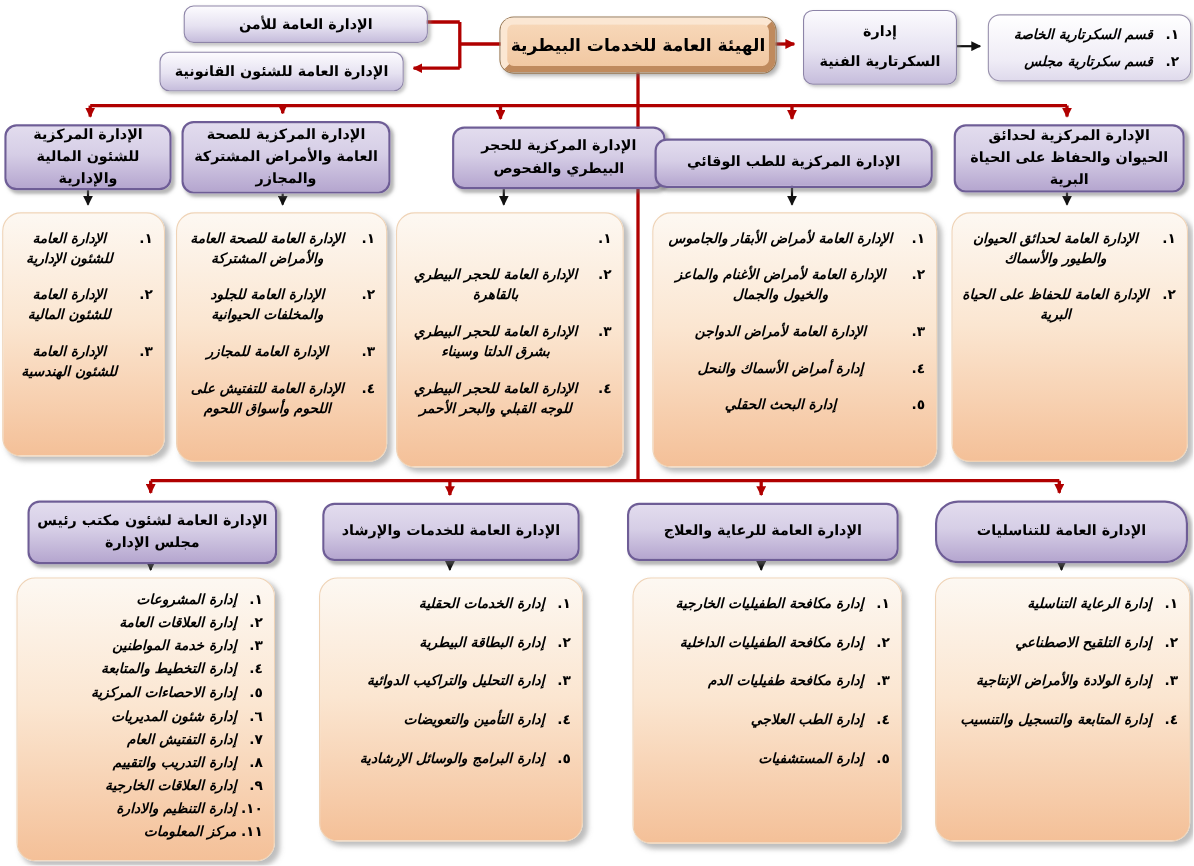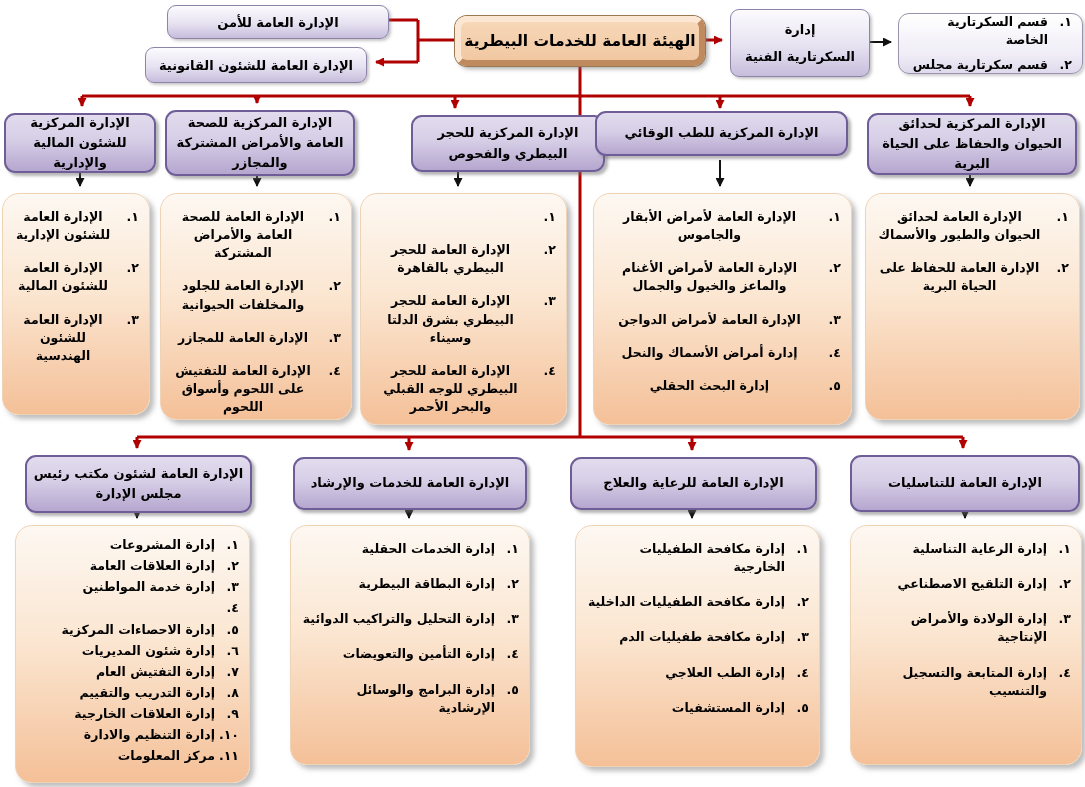--- a/index.html
+++ b/index.html
@@ -60,21 +60,21 @@
     padding:14px 10px 10px 8px;
     display:flex;flex-direction:column;
     text-align:right;
   }
   .gap15{gap:15px;}
   .gap17{gap:17px;}
   .gap2{gap:3px;padding-top:10px;}
 
   .li{display:flex;direction:rtl;align-items:flex-start;gap:4px;line-height:1.45;}
   .li .num{min-width:20px;text-align:right;white-space:nowrap;}
-  .li .txt{flex:1;text-align:center;}
+  .li .txt{flex:1;text-align:center;font-style:italic;}
   .align-right .li .txt{text-align:right;}
 </style>
 </head>
 <body>
 
 <div class="canvas">
 
   <svg class="connectors" width="1085" height="787" viewBox="0 0 1085 787" xmlns="http://www.w3.org/2000/svg">
     <defs>
       <marker id="arrR" markerWidth="9" markerHeight="9" refX="8" refY="4.5" orient="auto" markerUnits="userSpaceOnUse">
@@ -148,21 +148,21 @@
 
   <div class="box hdr" style="left:4px;top:113px;width:152px;height:60px;">
     <span>الإدارة المركزية للشئون المالية والإدارية</span>
   </div>
   <div class="box hdr" style="left:165px;top:110px;width:190px;height:66px;">
     <span>الإدارة المركزية للصحة العامة والأمراض المشتركة والمجازر</span>
   </div>
   <div class="box hdr" style="left:368px;top:115px;width:194px;height:57px;margin-left:43px;">
     <span>الإدارة المركزية للحجر البيطري والفحوص</span>
   </div>
-  <div class="box hdr" style="left:595px;top:111px;width:253px;height:45px;">
+  <div class="box hdr" style="left:595px;top:126px;width:253px;height:45px;">
     <span>الإدارة المركزية للطب الوقائي</span>
   </div>
   <div class="box hdr" style="left:867px;top:113px;width:210px;height:62px;">
     <span>الإدارة المركزية لحدائق الحيوان والحفاظ على الحياة البرية</span>
   </div>
 
   <div class="box plist gap15" style="left:2px;top:193px;width:148px;height:222px;">
       <div class="li">
         <span class="num">١.</span>
         <span class="txt">الإدارة العامة للشئون الإدارية</span>
@@ -246,39 +246,40 @@
 
   <div class="box hdr" style="left:25px;top:455px;width:227px;height:58px;">
     <span>الإدارة العامة لشئون مكتب رئيس مجلس الإدارة</span>
   </div>
   <div class="box hdr" style="left:293px;top:457px;width:234px;height:53px;">
     <span>الإدارة العامة للخدمات والإرشاد</span>
   </div>
   <div class="box hdr" style="left:570px;top:457px;width:247px;height:53px;">
     <span>الإدارة العامة للرعاية والعلاج</span>
   </div>
-  <div class="box hdr" style="left:850px;top:455px;width:230px;height:57px;">
+  <div class="box hdr" style="left:850px;top:455px;width:230px;height:57px;border-radius:21px;">
     <span>الإدارة العامة للتناسليات</span>
   </div>
 
   <div class="box plist gap2 align-right" style="left:15px;top:525px;width:235px;height:258px;">
       <div class="li">
         <span class="num">١.</span>
         <span class="txt">إدارة المشروعات</span>
       </div>
       <div class="li">
         <span class="num">٢.</span>
         <span class="txt">إدارة العلاقات العامة</span>
       </div>
       <div class="li">
         <span class="num">٣.</span>
         <span class="txt">إدارة خدمة المواطنين</span>
       </div>
       <div class="li">
         <span class="num">٤.</span>
+        <span class="txt">إدارة التخطيط والمتابعة</span>
       </div>
       <div class="li">
         <span class="num">٥.</span>
         <span class="txt">إدارة الاحصاءات المركزية</span>
       </div>
       <div class="li">
         <span class="num">٦.</span>
         <span class="txt">إدارة شئون المديريات</span>
       </div>
       <div class="li">

